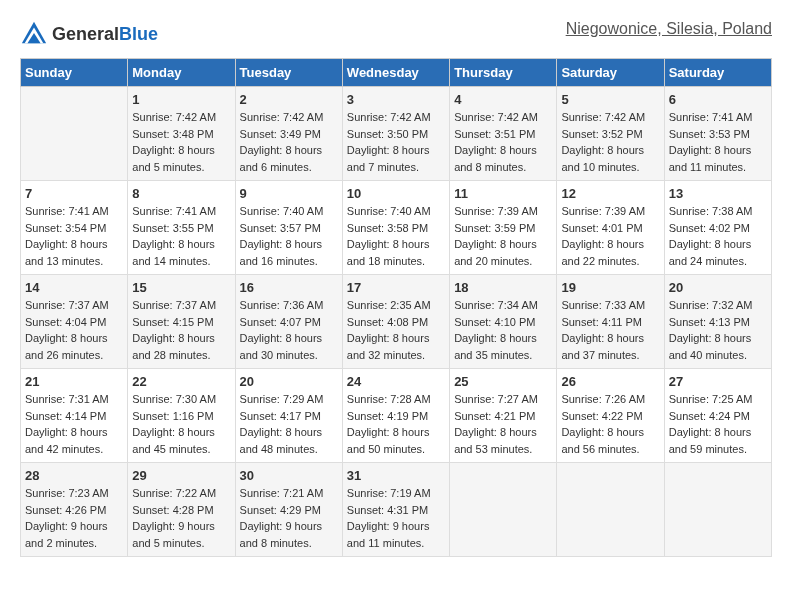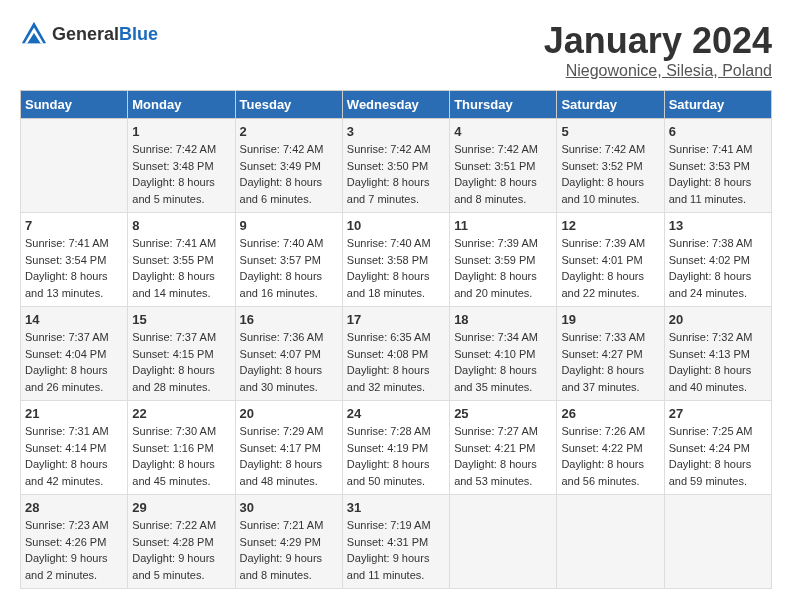--- a/index.html
+++ b/index.html
@@ -86,21 +86,20 @@
       <polygon points="15,8 25,25 5,25" fill="#ffffff"></polygon>
       <polygon points="15,14 22,25 8,25" fill="#1a6bbd"></polygon>
     </svg>
     <div>
       <div>
         <span style="font-size:18px;font-weight:bold;color:#333;">General</span><span style="font-size:18px;font-weight:bold;color:#1a6bbd;">Blue</span>
       </div>
     </div>
   </div>
   <div class="title-area">
-    <div class="month-title">January 2024</div>
     <div class="subtitle">Niegowonice, Silesia, Poland</div>
   </div>
 </div>
 
 <table>
   <thead>
     <tr id="days-header">
         <th>Sunday</th>
         <th>Monday</th>
         <th>Tuesday</th>
@@ -241,38 +240,38 @@
           <span class="day-number">16</span>
           <div class="day-info">
             <div>Sunrise: 7:36 AM</div>
             <div>Sunset: 4:07 PM</div>
             <div>Daylight: 8 hours and 30 minutes.</div>
           </div>
         </td>
         <td>
           <span class="day-number">17</span>
           <div class="day-info">
-            <div>Sunrise: 6:35 AM</div>
+            <div>Sunrise: 2:35 AM</div>
             <div>Sunset: 4:08 PM</div>
             <div>Daylight: 8 hours and 32 minutes.</div>
           </div>
         </td>
         <td>
           <span class="day-number">18</span>
           <div class="day-info">
             <div>Sunrise: 7:34 AM</div>
             <div>Sunset: 4:10 PM</div>
             <div>Daylight: 8 hours and 35 minutes.</div>
           </div>
         </td>
         <td>
           <span class="day-number">19</span>
           <div class="day-info">
             <div>Sunrise: 7:33 AM</div>
-            <div>Sunset: 4:27 PM</div>
+            <div>Sunset: 4:11 PM</div>
             <div>Daylight: 8 hours and 37 minutes.</div>
           </div>
         </td>
         <td>
           <span class="day-number">20</span>
           <div class="day-info">
             <div>Sunrise: 7:32 AM</div>
             <div>Sunset: 4:13 PM</div>
             <div>Daylight: 8 hours and 40 minutes.</div>
           </div>

